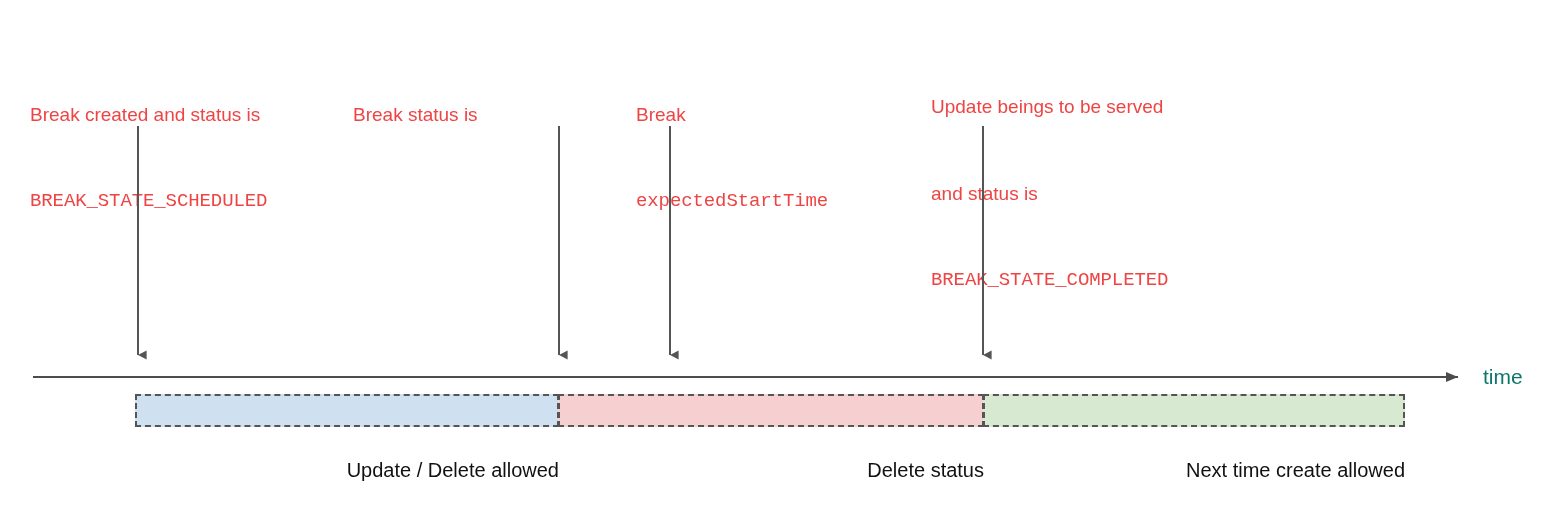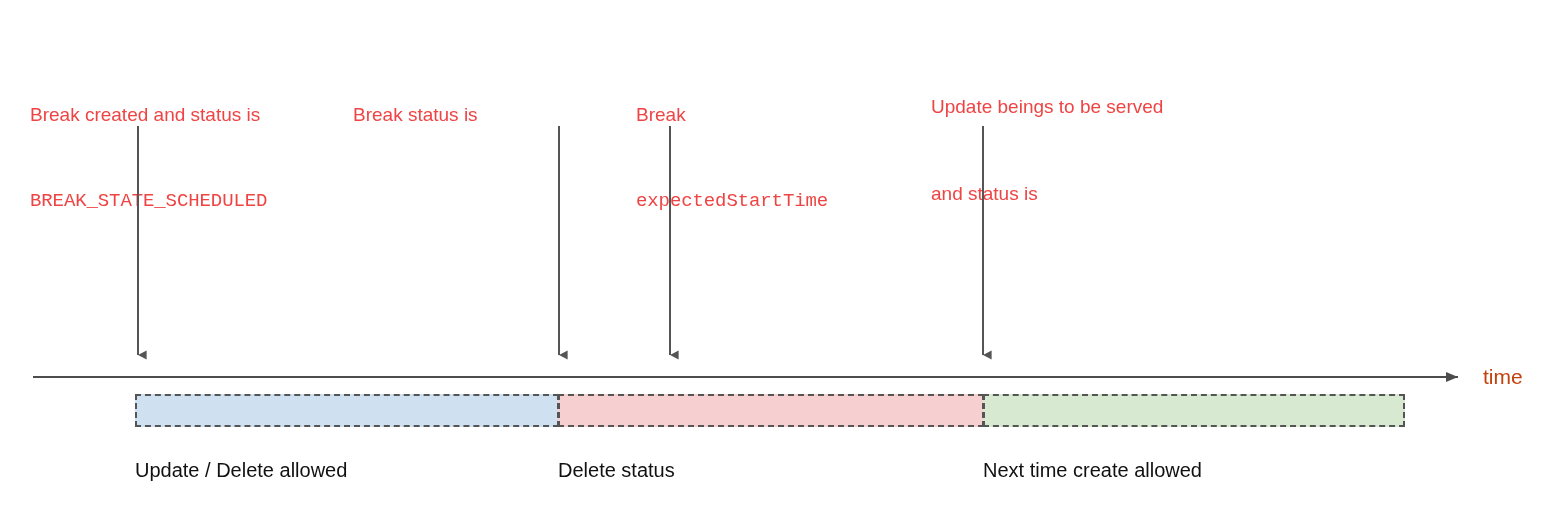--- a/index.html
+++ b/index.html
@@ -51,21 +51,21 @@
     left: 0; top: 0;
     width: 1558px;
     height: 520px;
     pointer-events: none;
   }
   .time-label {
     position: absolute;
     left: 1483px;
     top: 365px;
     font-size: 21px;
-    color: #c2410c;
+    color: #0f766e;
     font-family: "Liberation Sans", sans-serif;
   }
 
   
   .bars {
     position: absolute;
     left: 135px;
     top: 394px;
     height: 33px;
     width: 1270px;
@@ -80,21 +80,21 @@
   .bar.b1 { left: 0px;   width: 424px; background: #cfe0f0; }
   .bar.b2 { left: 423px; width: 426px; background: #f6cfd1; }
   .bar.b3 { left: 848px; width: 422px; background: #d7ead1; }
 
   
   .caption {
     position: absolute;
     top: 459px;
     font-size: 20px;
     color: #111111;
-    text-align: left;
+    text-align: right;
     font-family: "Liberation Sans", sans-serif;
     white-space: nowrap;
   }
   .cap-1 { left: 135px; width: 424px; }
   .cap-2 { left: 558px; width: 426px; }
   .cap-3 { left: 983px; width: 422px; }
 </style>
 </head>
 <body>
 
@@ -110,20 +110,21 @@
   </div>
 
   <div class="annot annot-3">
     <span class="plain">Break</span>
     <span class="code">expectedStartTime</span>
   </div>
 
   <div class="annot annot-4">
     <span class="plain">Update beings to be served</span>
     <span class="plain">and status is</span>
+    <span class="code">BREAK_STATE_COMPLETED</span>
   </div>
 
   <svg class="arrow-layer" width="1558" height="520" viewBox="0 0 1558 520">
     <defs>
       <marker id="down-head" markerWidth="10" markerHeight="9" refX="5" refY="8.6" orient="auto" markerUnits="userSpaceOnUse">
         <path d="M0.6,0 L9.4,0 L5,8.6 Z" fill="#555555"></path>
       </marker>
       <marker id="right-head" markerWidth="13" markerHeight="11" refX="12.4" refY="5.5" orient="auto" markerUnits="userSpaceOnUse">
         <path d="M0,0.4 L12.4,5.5 L0,10.6 Z" fill="#4d4d4d"></path>
       </marker>

